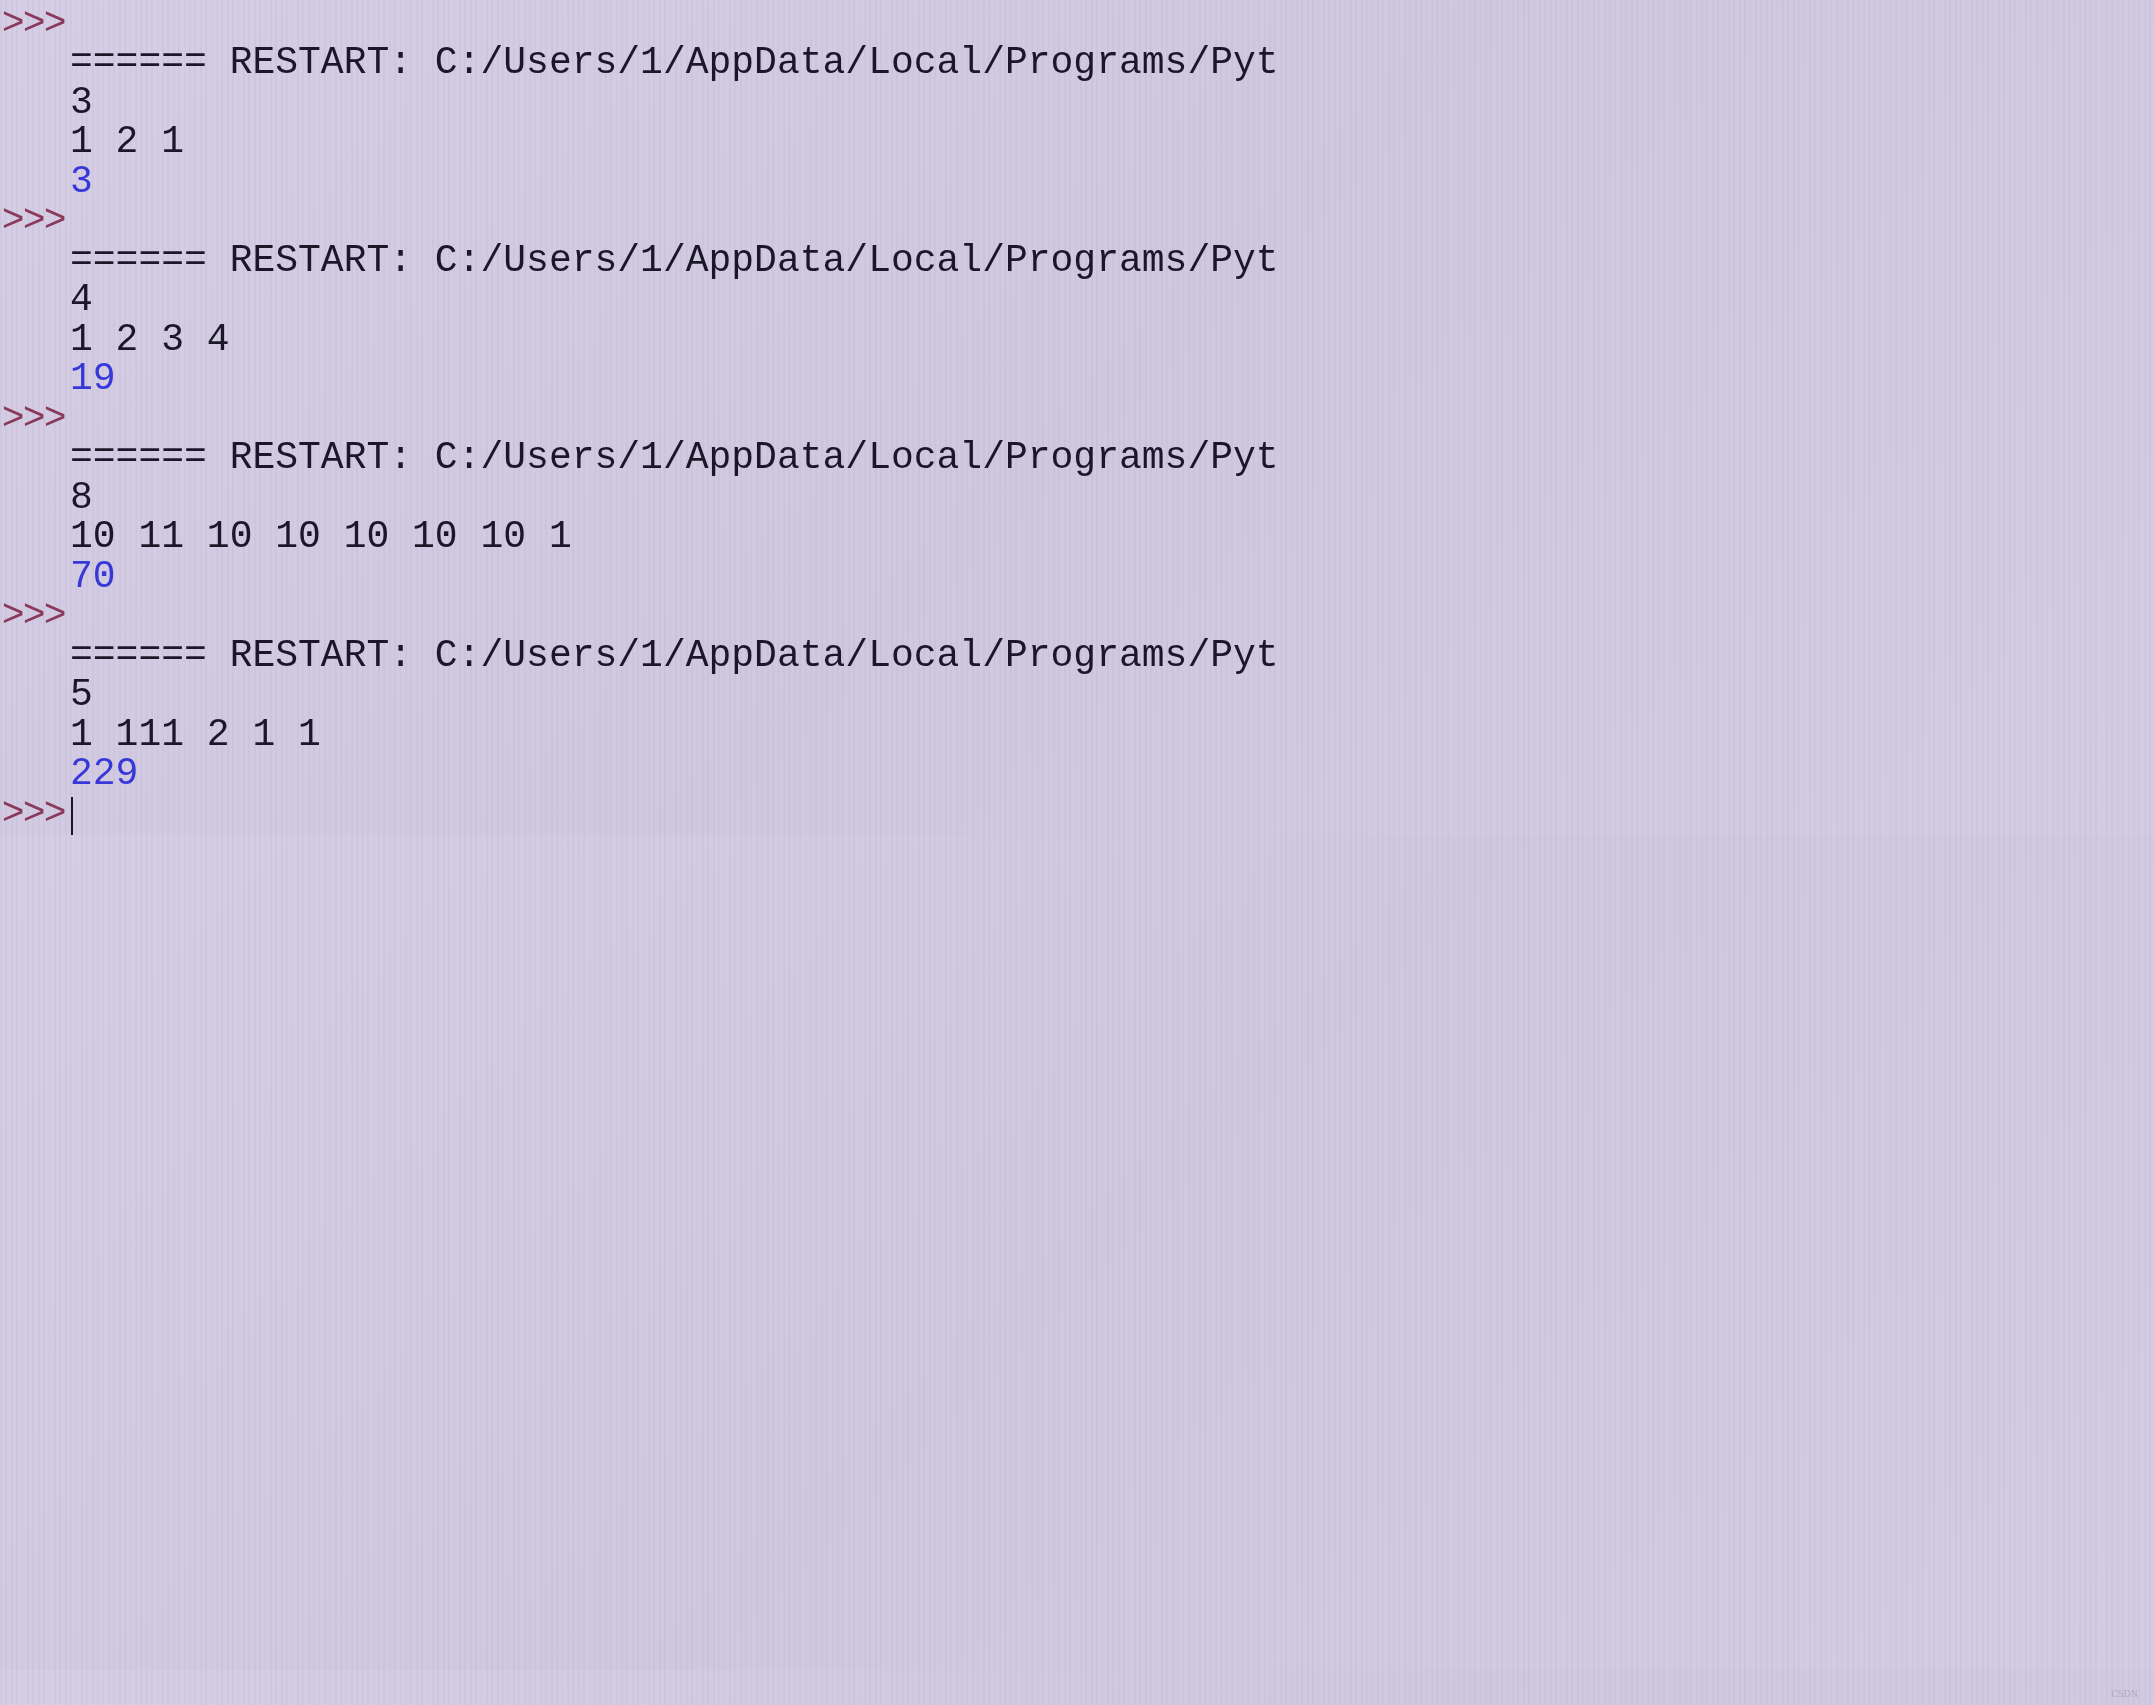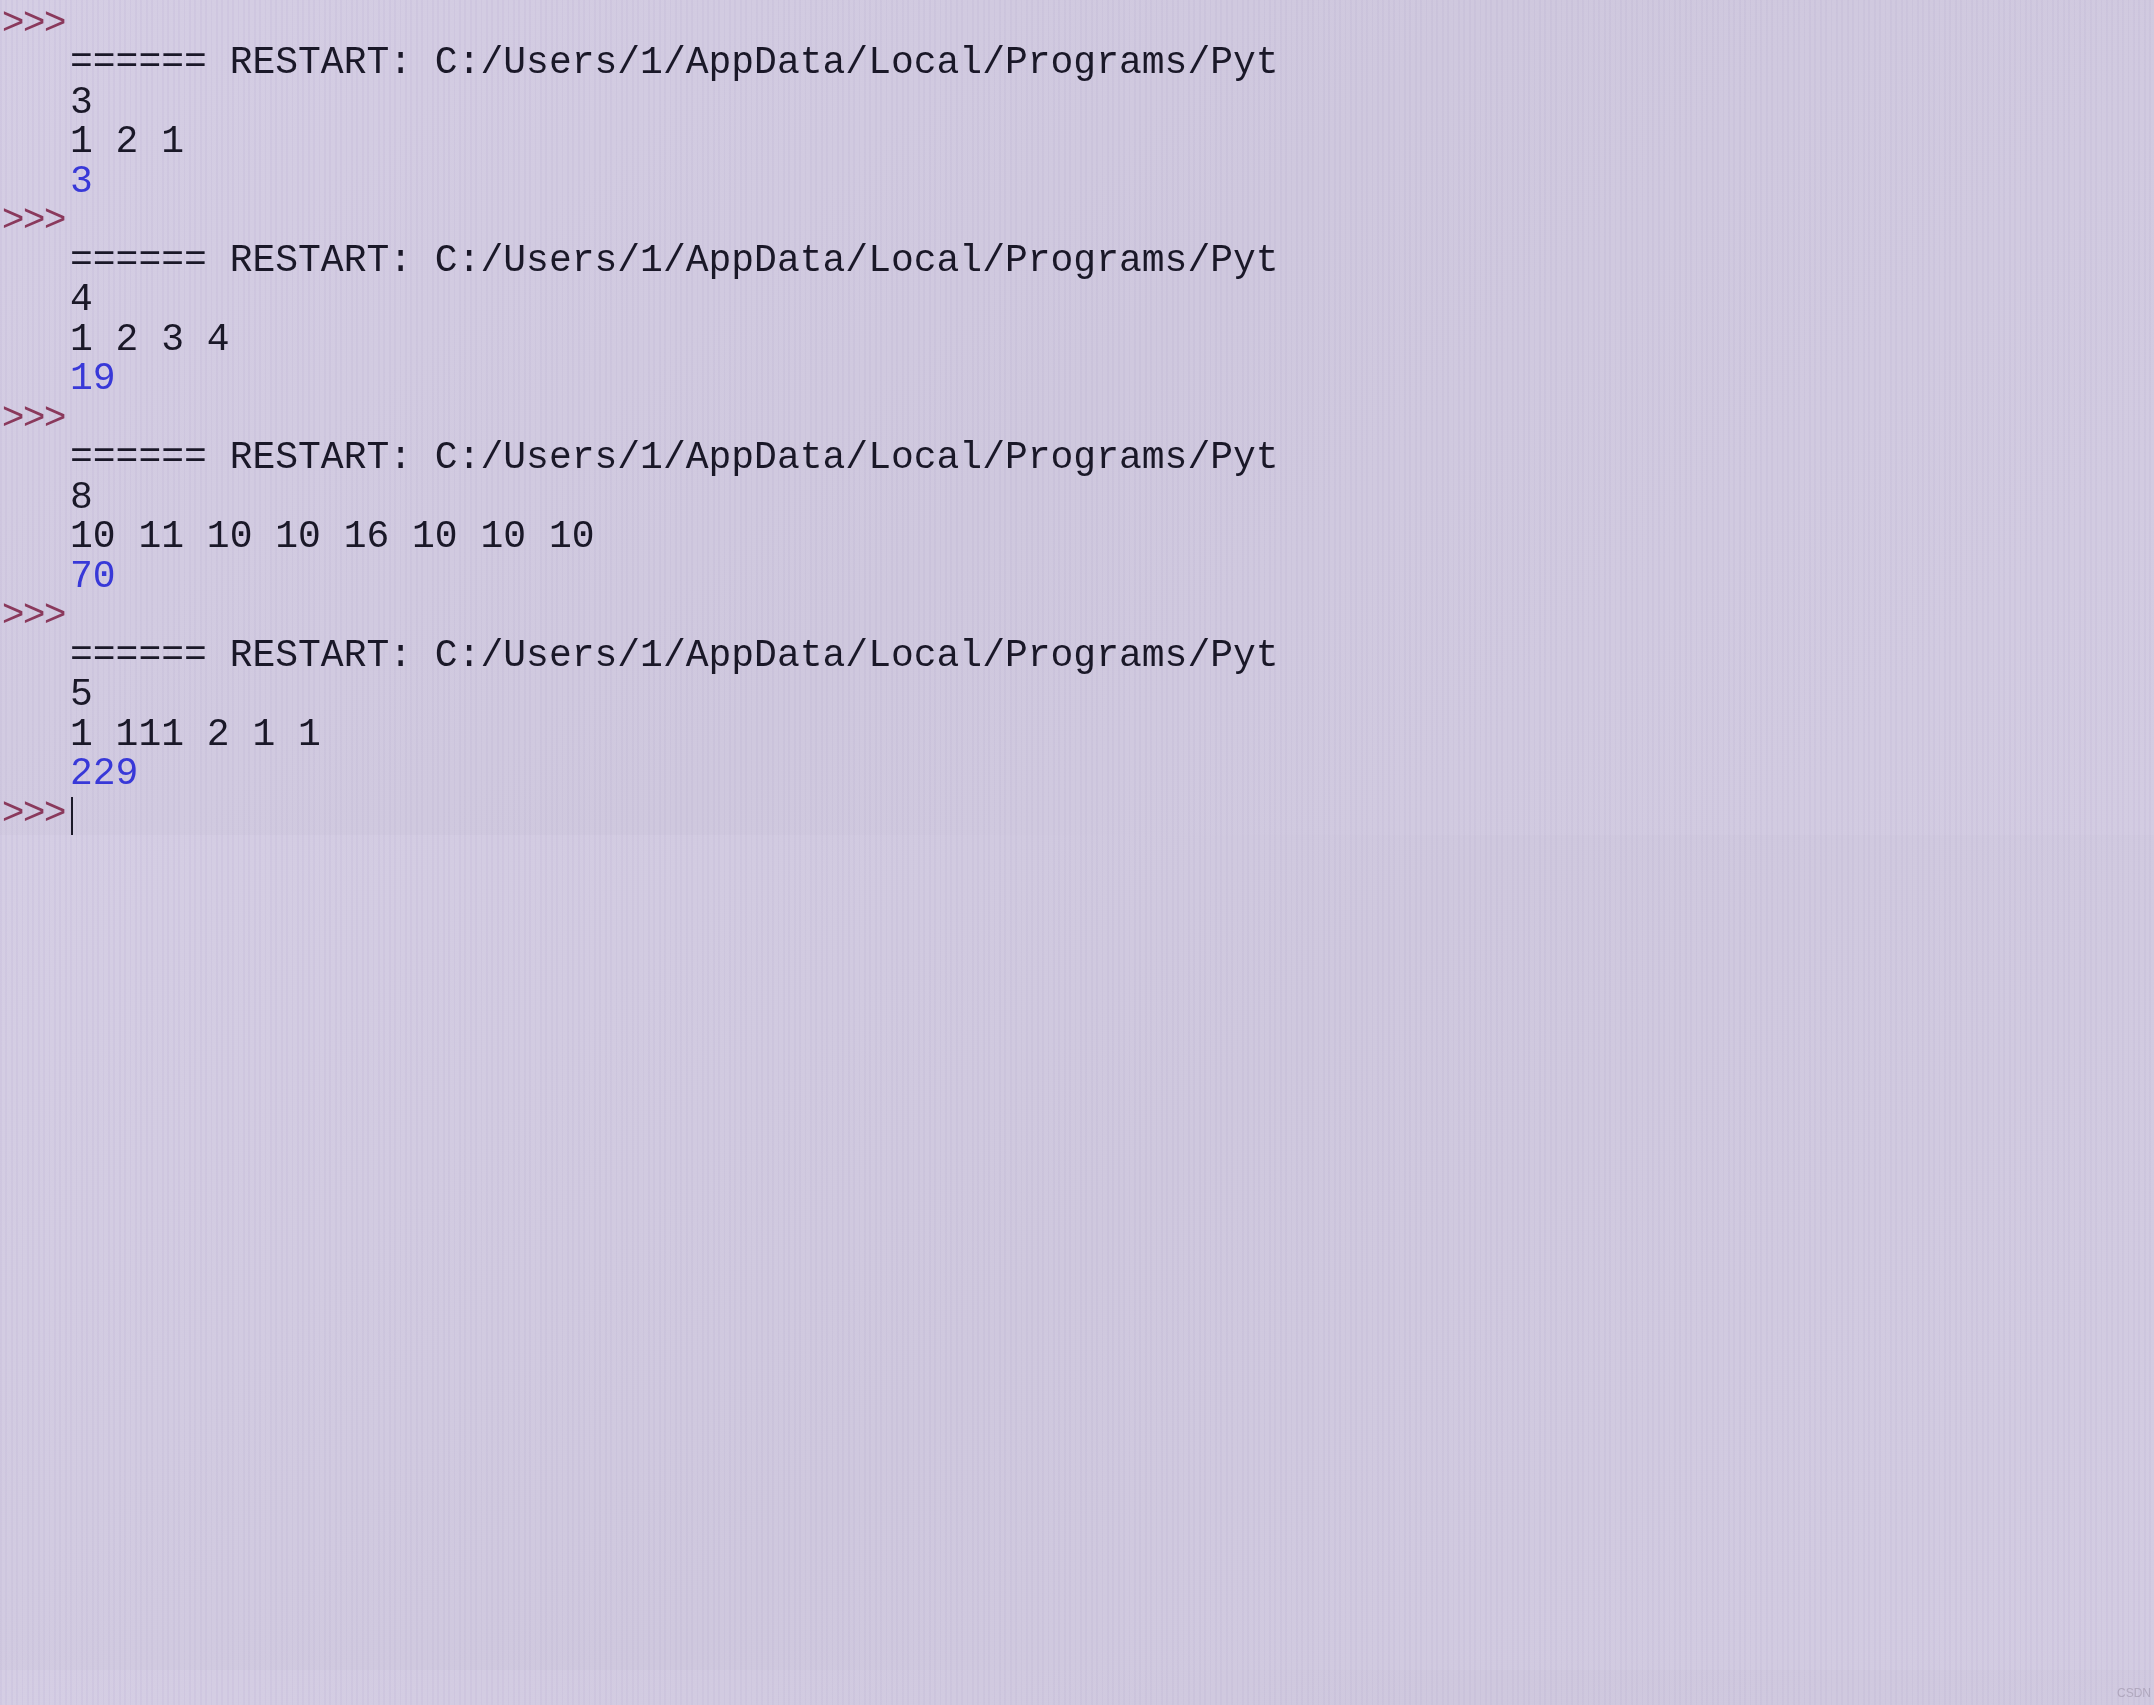--- a/index.html
+++ b/index.html
@@ -53,24 +53,24 @@
     .cursor {
       display: inline-block;
       width: 1.8px;
       height: 1em;
       background: #1a1828;
       margin-left: 0.9px;
       vertical-align: text-bottom;
     }
     .watermark {
       position: fixed;
-      right: 3px;
+      right: 16px;
       bottom: 5.4px;
-      font-size: 12px;
-      font-family: Liberation Sans, sans-serif;
+      font-size: 10px;
+      font-family: Liberation Serif, serif;
       color: rgba(120,110,130,0.35);
       pointer-events: none;
     }
   </style>
 </head>
 <body>
 
 <div class="line">
   <span class="gutter prompt-col">&gt;&gt;&gt;</span>
   <span class="content plain">&nbsp;</span>
@@ -121,21 +121,21 @@
 <div class="line">
   <span class="gutter"></span>
   <span class="content plain"><span>====== RESTART: </span><span>C:/Users/1/AppData/Local/Programs/Pyt</span></span>
 </div>
 <div class="line">
   <span class="gutter"></span>
   <span class="content plain">8</span>
 </div>
 <div class="line">
   <span class="gutter"></span>
-  <span class="content plain">10 11 10 10 16 10 10 10</span>
+  <span class="content plain">10 11 10 10 10 10 10 1</span>
 </div>
 <div class="line">
   <span class="gutter"></span>
   <span class="content result">70</span>
 </div>
 <div class="line">
   <span class="gutter prompt-col">&gt;&gt;&gt;</span>
   <span class="content plain">&nbsp;</span>
 </div>
 

